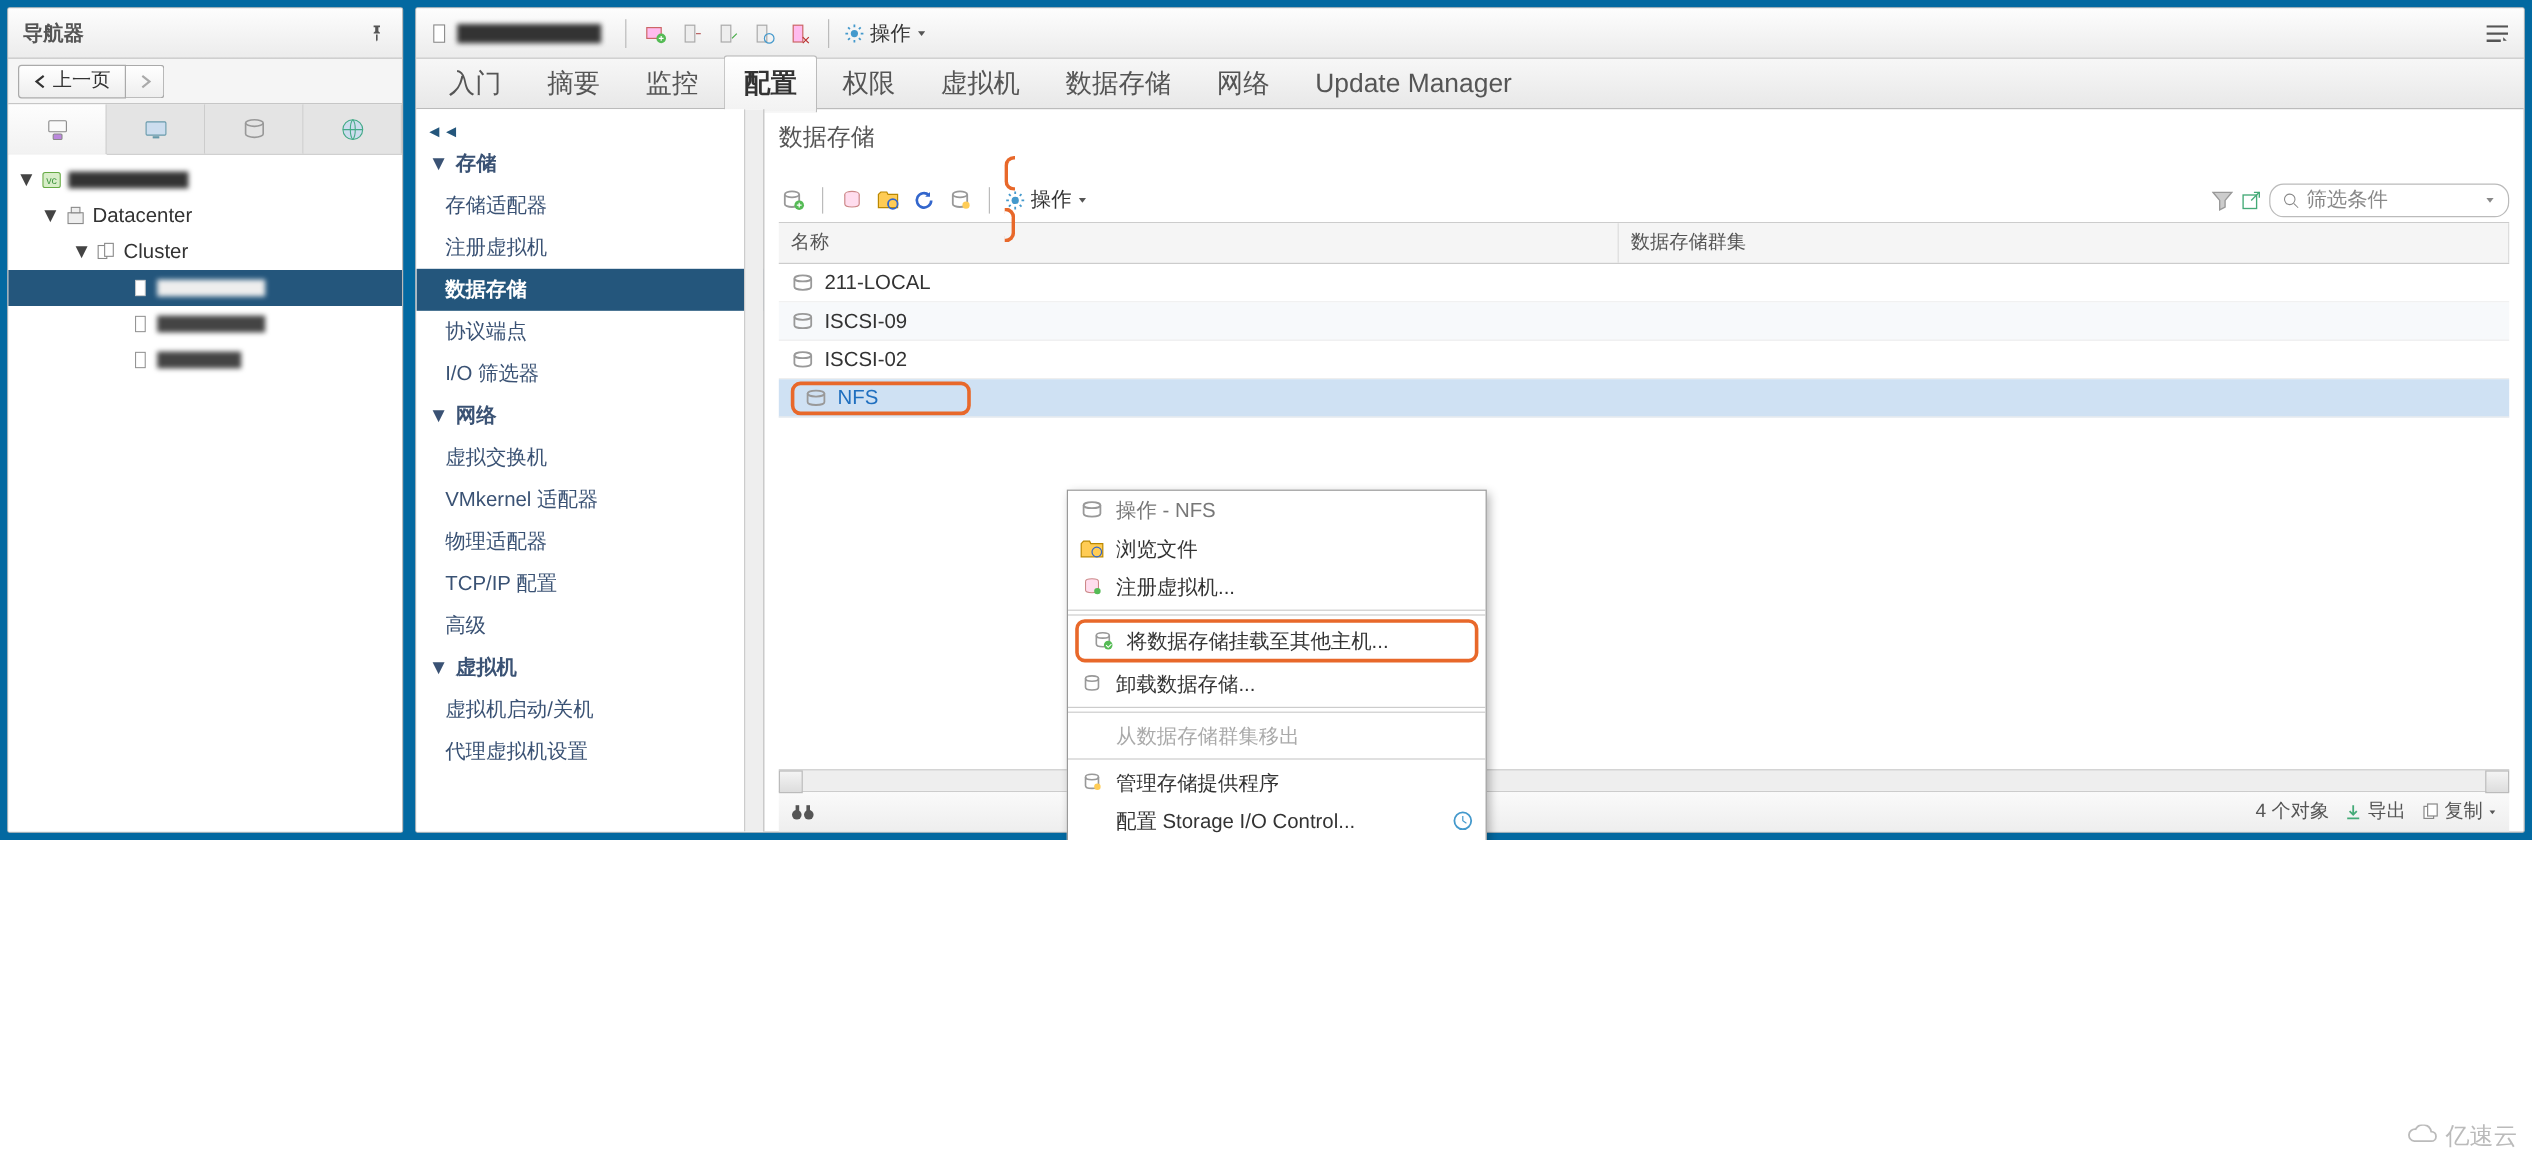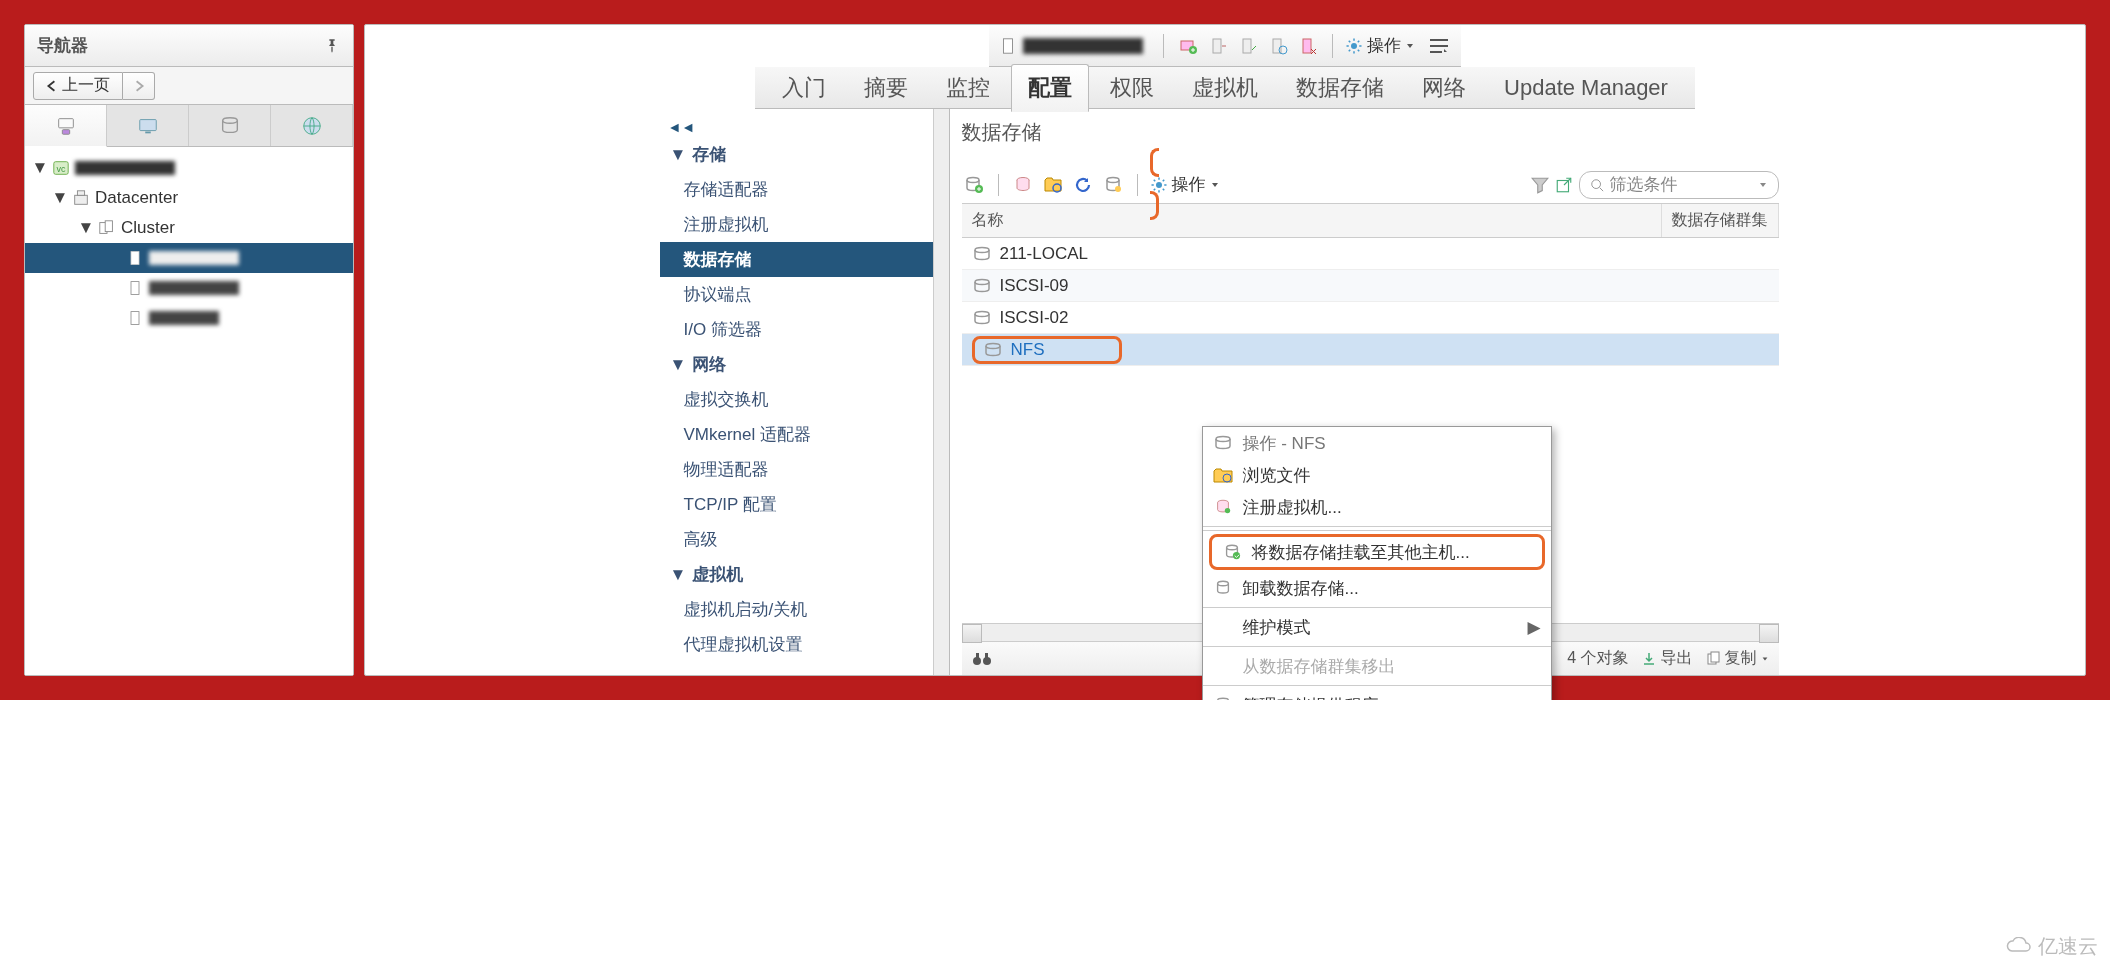--- a/index.html
+++ b/index.html
@@ -1,17 +1,17 @@
 <!DOCTYPE html>
 <html><head>
 <meta charset="utf-8">
 <style>
 * { box-sizing: border-box; margin: 0; padding: 0; font-family: Arial, "Microsoft YaHei", sans-serif; }
 body { background: #fff; font-size: 17px; color: #333; }
-.app { display: flex; height: 700px; gap: 10px; padding: 24px; background: #b91c1c; }
+.app { display: flex; height: 700px; gap: 10px; padding: 6px; background: #0369a1; }
 
 
 .nav-panel { width: 330px; border: 1px solid #bbb; border-radius: 2px; display: flex; flex-direction: column; background: #f5f5f5; }
 .nav-header { height: 42px; display: flex; align-items: center; justify-content: space-between; padding: 0 12px; border-bottom: 1px solid #bbb; background: linear-gradient(#fdfdfd,#ececec); }
 .nav-header-title { font-weight: bold; color: #555; }
 .pin { width: 18px; height: 18px; color: #555; display:flex; align-items:center; justify-content:center; }
 .nav-back-row { height: 38px; display: flex; align-items: center; padding: 0 8px; border-bottom: 1px solid #bbb; background:#f5f5f5; }
 .back-btn { border: 1px solid #aaa; background: linear-gradient(#fff,#eee); border-radius: 3px; height: 28px; padding: 0 12px; display: flex; align-items: center; gap: 4px; color: #333; font-size: 16px; }
 .fwd-btn { border: 1px solid #aaa; background: linear-gradient(#fff,#eee); border-left: none; border-radius: 0 3px 3px 0; height: 28px; width: 32px; display:flex; align-items:center; justify-content:center; color:#888; }
 .back-btn { border-radius: 3px 0 0 3px; }
@@ -20,21 +20,21 @@
 .nav-tab.active { background: linear-gradient(#fdfdfd,#f2f2f2); border-bottom: 1px solid #fff; margin-bottom:-1px; }
 .nav-tab svg { width: 22px; height: 22px; }
 .tree { padding: 6px 0; font-size: 17px; background:#fff; flex:1; }
 .tree-row { display: flex; align-items: center; padding: 3px 8px; height: 30px; gap: 4px; }
 .tree-row.sel { background: #24567c; color: #fff; }
 .tree-toggle { width: 14px; height: 14px; display:inline-flex; align-items:center; justify-content:center; color:#444; }
 .tree-icon { width: 20px; height: 18px; display:inline-flex; align-items:center; justify-content:center; }
 .ind1 { padding-left: 8px; } .ind2 { padding-left: 28px; } .ind3 { padding-left: 54px; } .ind4 { padding-left: 100px; }
 
 
-.main-panel { flex: 1; border: 1px solid #bbb; border-radius: 2px; display:flex; flex-direction:column; background:#fff; min-width:0;align-items:center; }
+.main-panel { flex: 1; border: 1px solid #bbb; border-radius: 2px; display:flex; flex-direction:column; background:#fff; min-width:0; }
 .host-header { height: 42px; display: flex; align-items: center; padding: 0 10px; border-bottom: 1px solid #bbb; background: linear-gradient(#fdfdfd,#ececec); gap: 6px; }
 .host-title { font-weight: bold; color:#444; padding-right:8px; display:flex; align-items:center; gap:6px; }
 .tb-sep { width: 1px; height: 24px; background:#bbb; margin: 0 6px; }
 .tb-icon { width: 24px; height: 24px; display:flex; align-items:center; justify-content:center; border-radius:2px; }
 .actions-btn { display:flex; align-items:center; gap:4px; color:#333; }
 .tb-spacer { flex:1; }
 .hamburger { width:24px; height:24px; display:flex; align-items:center; justify-content:center; }
 
 .main-tabs { height: 42px; display: flex; align-items: center; border-bottom: 1px solid #bbb; background:linear-gradient(#f7f7f7,#e8e8e8); padding: 0 10px; gap: 4px; }
 .mtab { padding: 8px 16px; color:#555; border:1px solid transparent; border-radius:3px 3px 0 0; font-size:22px; }
@@ -484,24 +484,20 @@
             <div class="ctx-row">
               <span class="ctx-icn">
                   <svg viewBox="0 0 20 20" width="18" height="18">
                     <ellipse cx="10" cy="5" rx="6" ry="2.5" class="cyl"></ellipse>
                     <path d="M4 5v8c0 1.4 2.7 2.5 6 2.5s6-1.1 6-2.5V5" class="cyl"></path>
                   </svg>
                 </span>
               <span>卸载数据存储...</span>
             </div>
             <div class="ctx-sep"></div>
-            <div class="ctx-row">
-              <span>维护模式</span>
-              <span class="ctx-sub">▶</span>
-            </div>
             <div class="ctx-sep"></div>
             <div class="ctx-row disabled">
               <span>从数据存储群集移出</span>
             </div>
             <div class="ctx-sep"></div>
             <div class="ctx-row">
               <span class="ctx-icn">
                   <svg viewBox="0 0 20 20" width="18" height="18">
                     <ellipse cx="10" cy="5" rx="6" ry="2.5" class="cyl"></ellipse>
                     <path d="M4 5v8c0 1.4 2.7 2.5 6 2.5s6-1.1 6-2.5V5" class="cyl"></path>

